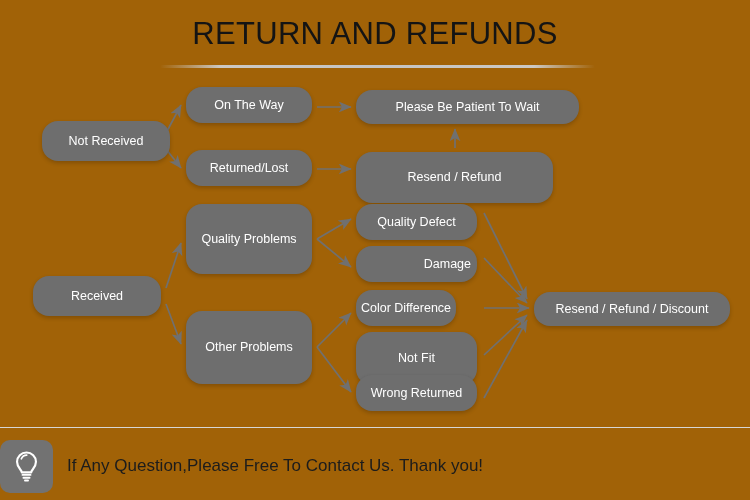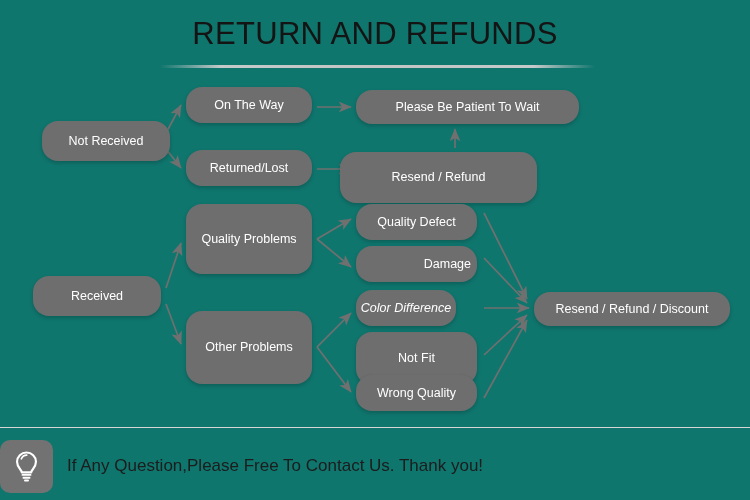--- a/index.html
+++ b/index.html
@@ -8,21 +8,21 @@
     background: #ffffff;
   }
   body {
     font-family: "Liberation Sans", sans-serif;
     -webkit-font-smoothing: antialiased;
   }
   #page {
     position: relative;
     width: 750px;
     height: 500px;
-    background: #0f766e;
+    background: #a16207;
     overflow: hidden;
   }
 
   
   #title {
     position: absolute;
     left: 0;
     top: 16px;
     width: 750px;
     text-align: center;
@@ -157,46 +157,46 @@
         </div>
         <div class="node" style="left: 186px; top: 87px; width: 126px; height: 36px; background: rgb(110, 110, 110); color: rgb(255, 255, 255);">
           <span>On The Way</span>
         </div>
         <div class="node" style="left: 186px; top: 150px; width: 126px; height: 36px; background: rgb(110, 110, 110); color: rgb(255, 255, 255); text-align: right;">
           <span>Returned/Lost</span>
         </div>
         <div class="node" style="left: 356px; top: 90px; width: 223px; height: 34px; background: rgb(110, 110, 110); color: rgb(255, 255, 255); text-align: center;">
           <span>Please Be Patient To Wait</span>
         </div>
-        <div class="node" style="left: 340px; top: 152px; width: 197px; height: 51px; background: rgb(110, 110, 110); color: rgb(255, 255, 255);">
+        <div class="node" style="left: 356px; top: 152px; width: 197px; height: 51px; background: rgb(110, 110, 110); color: rgb(255, 255, 255);">
           <span>Resend / Refund</span>
         </div>
         <div class="node" style="left: 33px; top: 276px; width: 128px; height: 40px; background: rgb(110, 110, 110); color: rgb(255, 255, 255);">
           <span>Received</span>
         </div>
         <div class="node" style="left: 186px; top: 204px; width: 126px; height: 70px; background: rgb(110, 110, 110); color: rgb(255, 255, 255);">
           <span>Quality Problems</span>
         </div>
         <div class="node" style="left: 186px; top: 311px; width: 126px; height: 73px; background: rgb(110, 110, 110); color: rgb(255, 255, 255);">
           <span>Other Problems</span>
         </div>
         <div class="node" style="left: 356px; top: 204px; width: 121px; height: 36px; background: rgb(110, 110, 110); color: rgb(255, 255, 255);">
           <span>Quality Defect</span>
         </div>
         <div class="node" style="left: 356px; top: 246px; width: 121px; height: 36px; background: rgb(110, 110, 110); color: rgb(255, 255, 255); justify-content: flex-end;">
           <span>Damage</span>
         </div>
-        <div class="node" style="left: 356px; top: 290px; width: 100px; height: 36px; background: rgb(110, 110, 110); color: rgb(255, 255, 255); font-style: italic;">
+        <div class="node" style="left: 356px; top: 290px; width: 100px; height: 36px; background: rgb(110, 110, 110); color: rgb(255, 255, 255);">
           <span>Color Difference</span>
         </div>
         <div class="node" style="left: 356px; top: 332px; width: 121px; height: 53px; background: rgb(110, 110, 110); color: rgb(255, 255, 255);">
           <span>Not Fit</span>
         </div>
         <div class="node" style="left: 356px; top: 375px; width: 121px; height: 36px; background: rgb(110, 110, 110); color: rgb(255, 255, 255);">
-          <span>Wrong Quality</span>
+          <span>Wrong Returned</span>
         </div>
         <div class="node" style="left: 534px; top: 292px; width: 196px; height: 34px; background: rgb(110, 110, 110); color: rgb(255, 255, 255); justify-content: center;">
           <span>Resend / Refund / Discount</span>
         </div>
       </div>
   </div>
 
   <div id="footer-rule"></div>
 
   <div id="footer">

